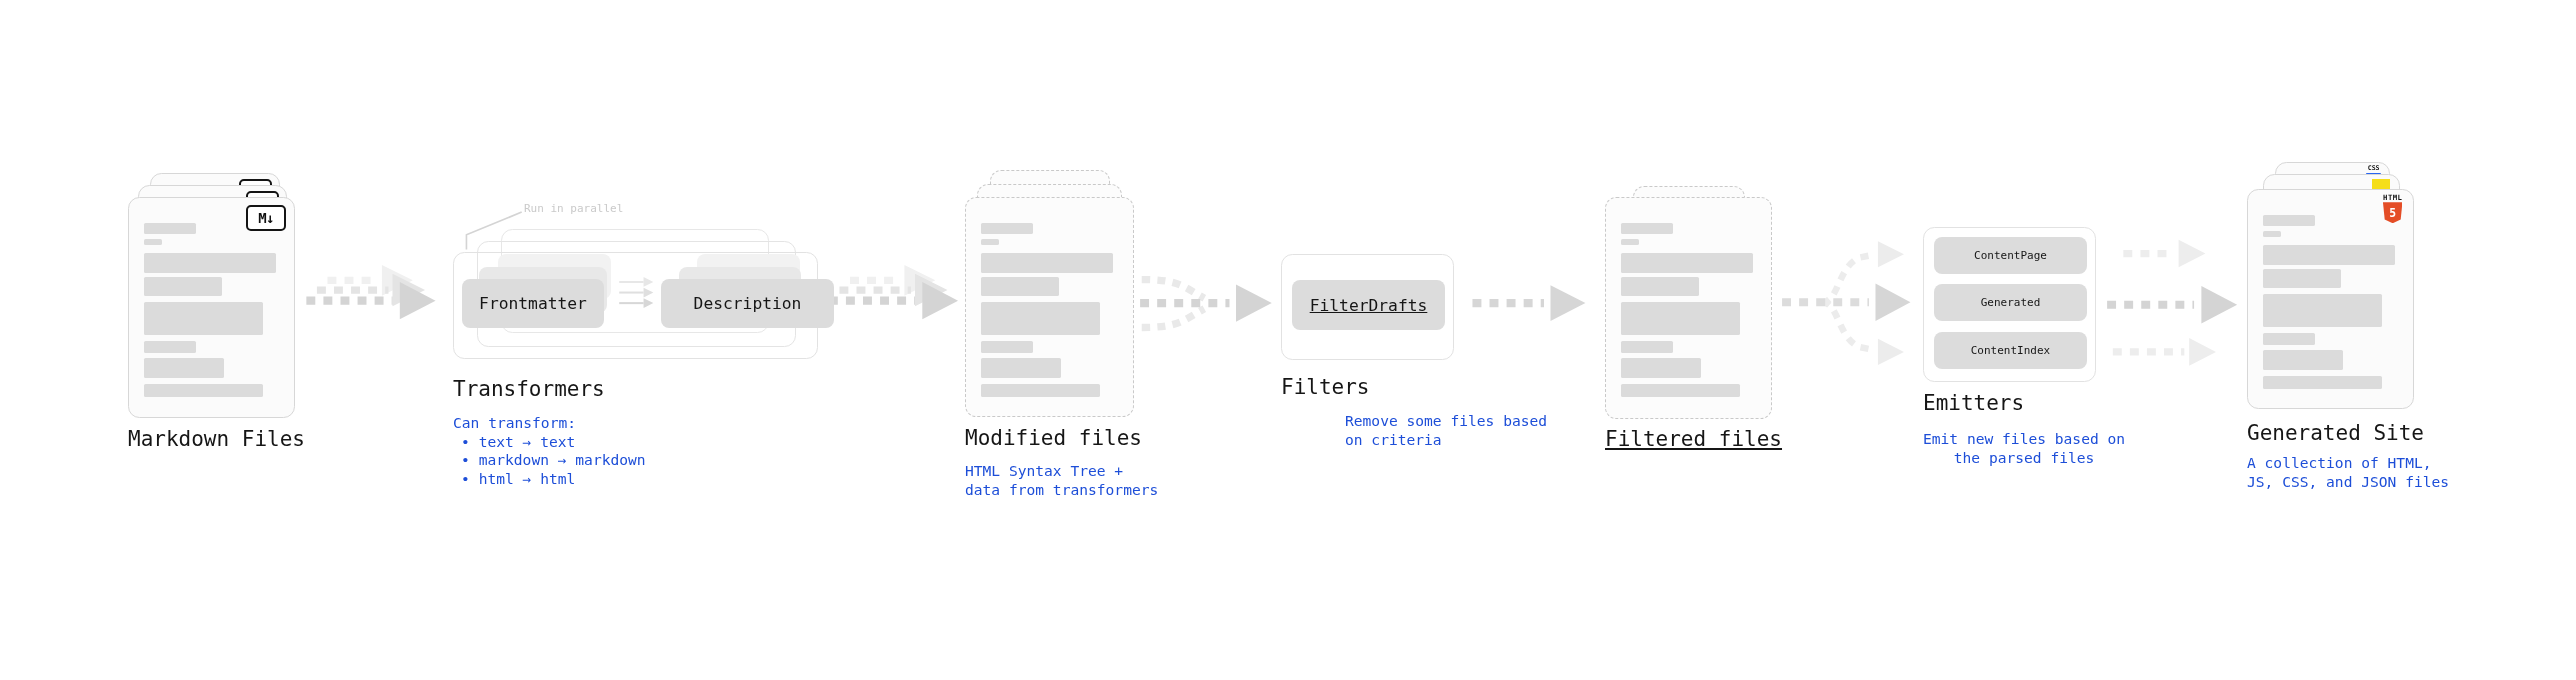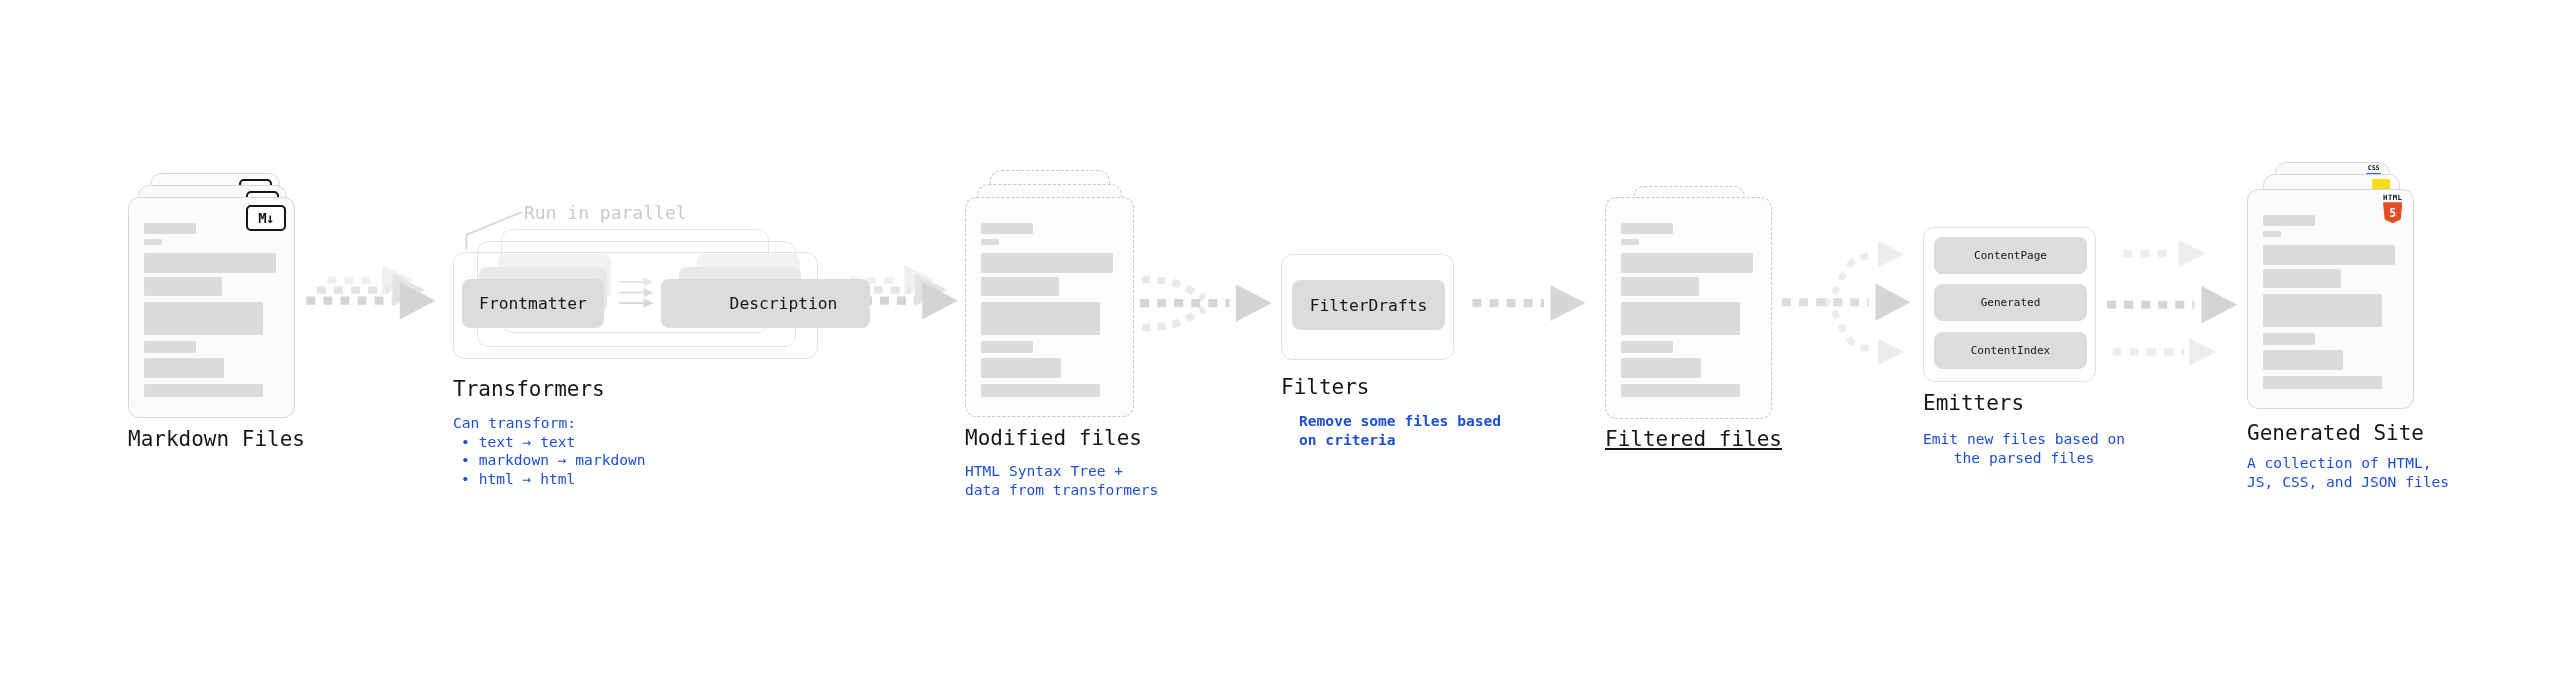--- a/index.html
+++ b/index.html
@@ -36,21 +36,21 @@
   .frame{position:absolute;border:1.6px solid #e2e2e2;border-radius:11.4px;box-sizing:border-box;background:transparent;}
   .pill{position:absolute;background:#dcdcdc;border-radius:8.1px;display:flex;align-items:center;justify-content:center;
         font-size:16.3px;color:#161616;white-space:nowrap;}
   .pill.ghost1{background:#e8e8e8;}
   .pill.ghost2{background:#f2f2f2;}
   .pill.small{font-size:11px;}
   
   .title{position:absolute;font-size:21px;color:#161616;white-space:nowrap;}
   .subtitle{position:absolute;font-size:14.6px;line-height:18.7px;color:#1d4ed8;white-space:nowrap;}
   .subtitle .indent{padding-left:8.1px;}
-  .annotation{position:absolute;font-size:18px;color:#cacaca;white-space:nowrap;}
+  .annotation{position:absolute;font-size:11px;color:#cacaca;white-space:nowrap;}
 </style>
 </head>
 <body>
 
 <div class="canvas">
 
   <svg class="layer" width="2576" height="681" viewBox="0 0 3170 838">
 
     <path d="M642,261 L574,289 L574,307" fill="none" stroke="#d4d4d4" stroke-width="2"></path>
 
@@ -140,21 +140,21 @@
     <div class="frame" style="left:501px;top:229px;width:268px;height:104px;border-color:#e7e7e7;"></div>
     <div class="frame" style="left:477px;top:241px;width:319px;height:106px;border-color:#e4e4e4;"></div>
     <div class="frame" style="left:453px;top:252px;width:365px;height:107px;"></div>
 
     <div class="pill ghost2" style="left:498px;top:254px;width:113px;height:45px;"></div>
     <div class="pill ghost1" style="left:479px;top:267px;width:128px;height:46px;"></div>
     <div class="pill" style="left:462px;top:279px;width:142px;height:49px;">Frontmatter</div>
 
     <div class="pill ghost2" style="left:697px;top:254px;width:103px;height:45px;"></div>
     <div class="pill ghost1" style="left:679px;top:267px;width:122px;height:46px;"></div>
-    <div class="pill" style="left:661px;top:279px;width:173px;height:49px;padding-left:36px;">Description</div>
+    <div class="pill" style="left:661px;top:279px;width:173px;height:49px;">Description</div>
 
     <div class="title" style="left:453px;top:377px;">Transformers</div>
     <div class="subtitle" style="left:453px;top:414px;">
       <div>Can transform:</div>
       <div class="indent">• text → text</div>
       <div class="indent">• markdown → markdown</div>
       <div class="indent">• html → html</div>
     </div>
   </div>
 
@@ -175,23 +175,23 @@
     </div>
     <div class="title" style="left:965px;top:426px;">Modified files</div>
     <div class="subtitle" style="left:965px;top:462px;">
       <div>HTML Syntax Tree +</div>
       <div>data from transformers</div>
     </div>
   </div>
 
   <div>
     <div class="frame" style="left:1281px;top:254px;width:173px;height:106px;"></div>
-    <div class="pill" style="left:1292px;top:280px;width:153px;height:50px;">FilterDrafts</div>
+    <div class="pill" style="left:1292px;top:280px;width:153px;height:50px;text-decoration:underline;">FilterDrafts</div>
     <div class="title" style="left:1281px;top:375px;">Filters</div>
-    <div class="subtitle" style="left:1299px;top:412px;font-weight:bold;">
+    <div class="subtitle" style="left:1345px;top:412px;">
       <div>Remove some files based</div>
       <div>on criteria</div>
     </div>
   </div>
 
   <div>
     <div class="doc dashed" style="left:1633px;top:186px;width:112px;height:49px;"></div>
     <div class="doc dashed" style="left:1605px;top:197px;width:167px;height:222px;">
       <div class="bars">
           <div class="bar b1"></div>

